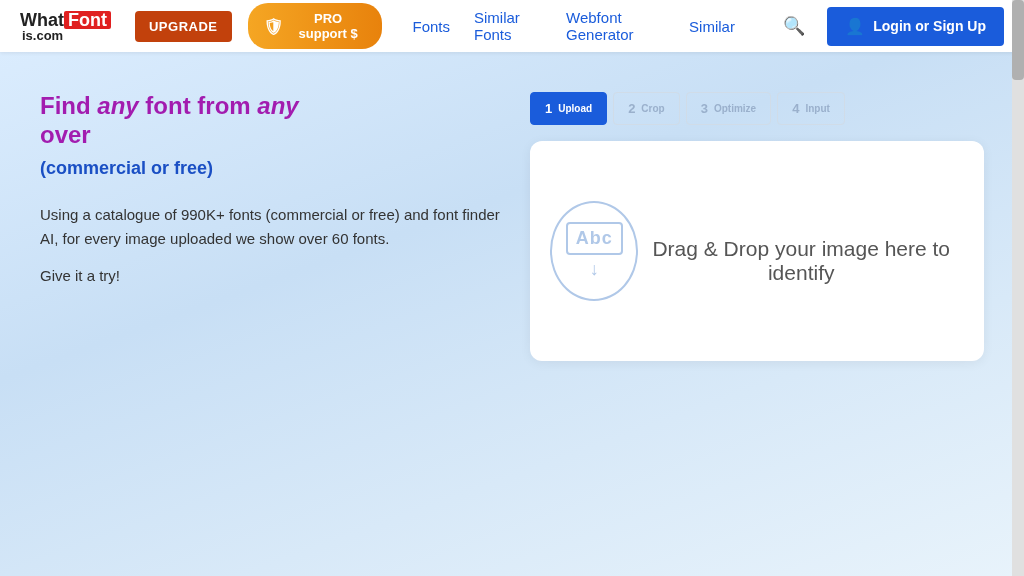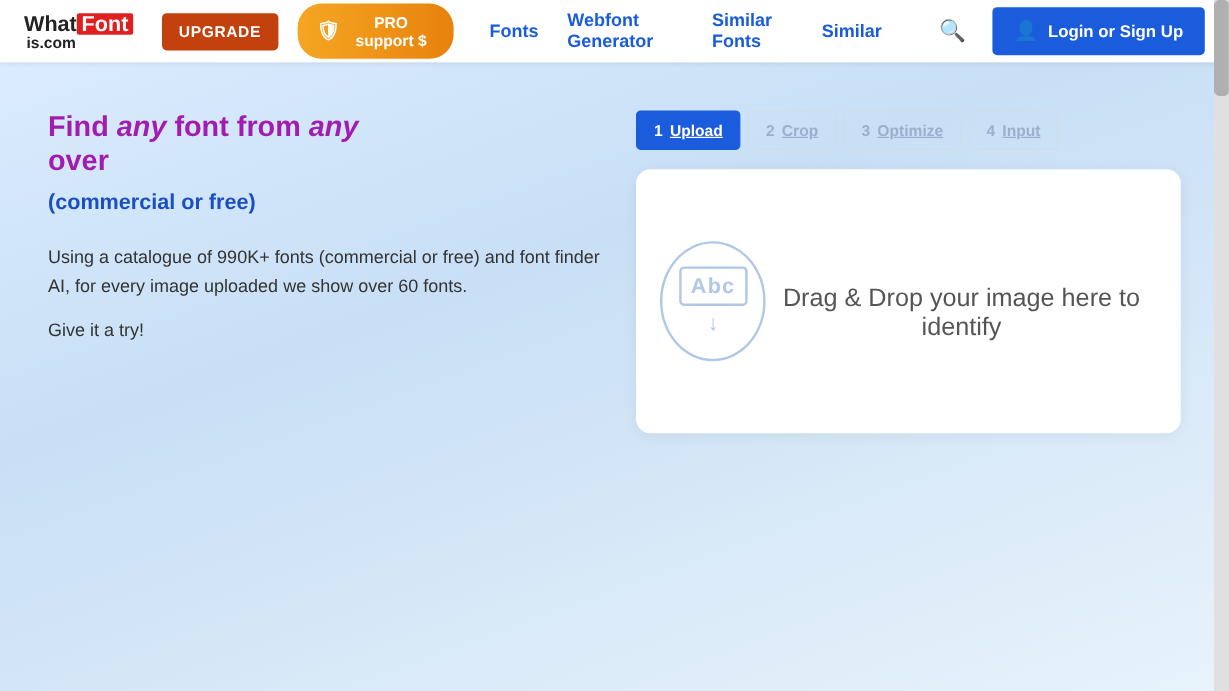--- a/index.html
+++ b/index.html
@@ -99,21 +99,21 @@
 
     .nav-links {
       display: flex;
       align-items: center;
       gap: 4px;
       margin-left: 4px;
     }
     .nav-link {
       color: #1a5cdb;
       font-size: 15px;
-      font-weight: 700;
+      font-weight: 400;
       text-decoration: none;
       padding: 6px 10px;
       cursor: pointer;
     }
 
     .nav-spacer { flex: 1; }
 
     .search-icon-btn {
       background: none;
       border: none;
@@ -211,24 +211,23 @@
       background: #1a5cdb;
       border-color: #1a5cdb;
     }
     .step-num {
       font-size: 13px;
       font-weight: 700;
       color: #1a5cdb;
     }
     .step.active .step-num { color: #fff; }
     .step-label {
-      font-size: 13px;
+      font-size: 10px;
       font-weight: 600;
       color: #1a5cdb;
-      text-decoration: underline;
     }
     .step.active .step-label { color: #fff; }
     .step.inactive .step-num,
     .step.inactive .step-label { color: #9ab0cc; }
     .step.inactive { border-color: #d0dce8; }
 
     
     .upload-box {
       background: #fff;
       border-radius: 12px;
@@ -296,22 +295,22 @@
 
   <button class="btn-upgrade">UPGRADE</button>
 
   <button class="btn-pro">
     <span class="shield-icon">🛡</span>
     <span>PRO support $</span>
   </button>
 
   <div class="nav-links">
     <a class="nav-link">Fonts</a>
+    <a class="nav-link">Similar Fonts</a>
     <a class="nav-link">Webfont Generator</a>
-    <a class="nav-link">Similar Fonts</a>
     <a class="nav-link">Similar</a>
   </div>
 
   <div class="nav-spacer"></div>
 
   <button class="search-icon-btn">
     <span>🔍</span>
   </button>
 
   <button class="btn-login">

